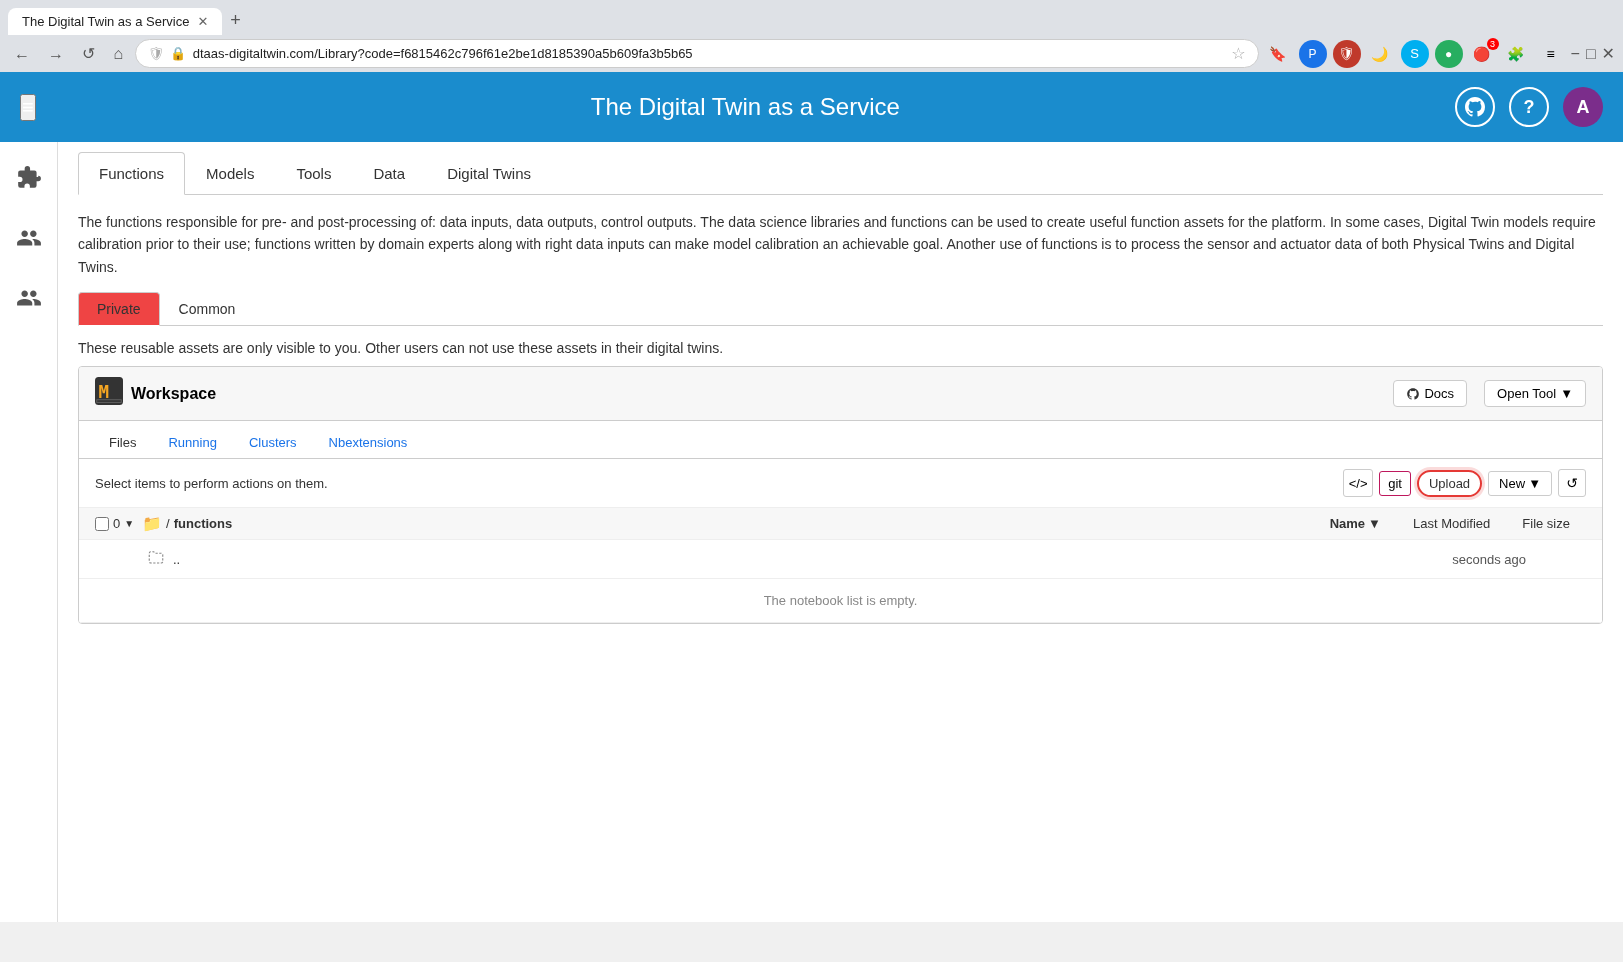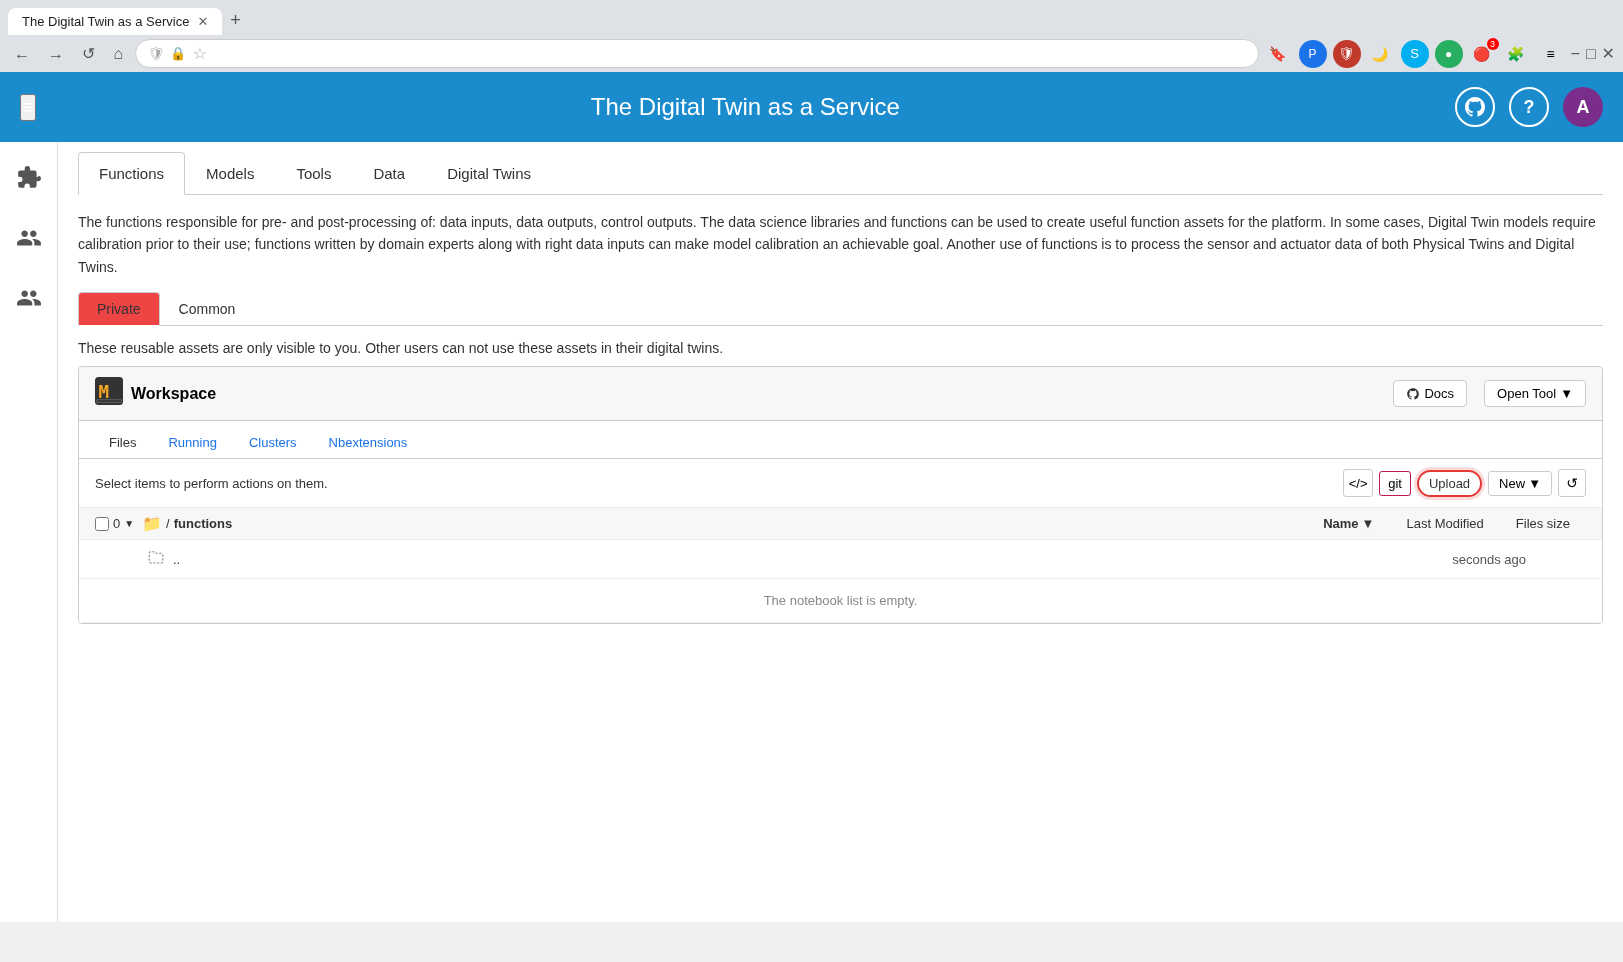--- a/index.html
+++ b/index.html
@@ -126,20 +126,21 @@
 </div>
 
 <div class="browser-controls">
   <button class="nav-btn">←</button>
   <button class="nav-btn">→</button>
   <button class="nav-btn">↺</button>
   <button class="nav-btn">⌂</button>
   <div class="address-bar-container">
     <span style="color:#aaa;font-size:13px;">🛡</span>
     <span style="color:#aaa;font-size:13px;">🔒</span>
+    <input class="address-bar" type="text" value="dtaas-digitaltwin.com/Library?code=f6815462c796f61e2be1d8185390a5b609fa3b5b65" style="">
     <span style="color:#aaa;font-size:16px;">☆</span>
   </div>
   <div class="browser-toolbar-icons">
     <div class="toolbar-icon">🔖</div>
     <div class="toolbar-icon" style="background:#1a73e8;color:white;font-size:12px;">P</div>
     <div class="toolbar-icon" style="background:#c0392b;color:white;font-size:13px;">🛡</div>
     <div class="toolbar-icon">🌙</div>
     <div class="toolbar-icon" style="background:#00aff0;color:white;font-size:13px;">S</div>
     <div class="toolbar-icon" style="background:#27ae60;color:white;font-size:12px;">●</div>
     <div class="toolbar-icon" style="position:relative;">🔴<span style="position:absolute;top:-2px;right:-2px;background:red;color:white;border-radius:50%;font-size:9px;width:12px;height:12px;display:flex;align-items:center;justify-content:center;">3</span></div>
@@ -303,21 +304,21 @@
           </div>
           <div class="header-right-cols">
             <div class="col-header active">
               <span>Name</span>
               <span>▼</span>
             </div>
             <div class="col-header">
               <span>Last Modified</span>
             </div>
             <div class="col-header">
-              <span>Files size</span>
+              <span>File size</span>
             </div>
           </div>
         </div>
 
         <div class="file-row">
           <div class="file-row-indent">
             <span class="folder-row-icon">
               <svg width="18" height="18" viewBox="0 0 24 24" fill="none" stroke="#888" stroke-width="1.5">
                 <path d="M3 7a2 2 0 012-2h4l2 2h8a2 2 0 012 2v9a2 2 0 01-2 2H5a2 2 0 01-2-2V7z" stroke-dasharray="3 2"></path>
               </svg>

